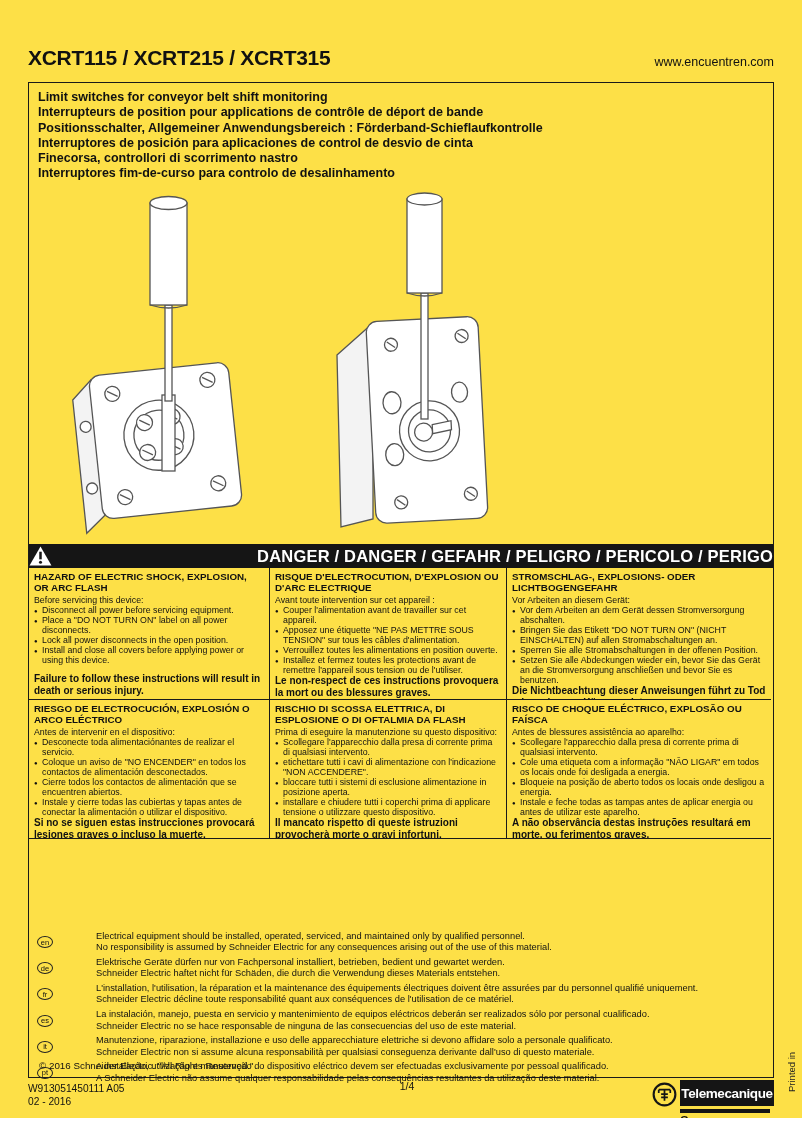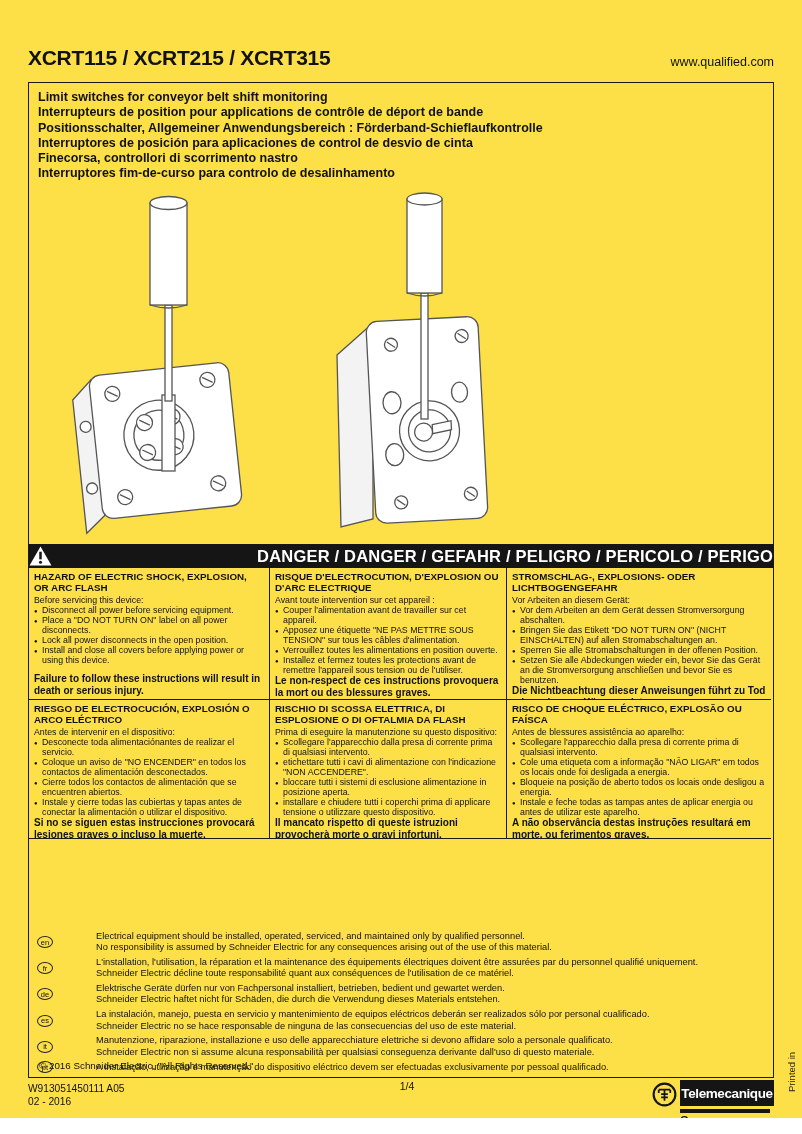--- a/index.html
+++ b/index.html
@@ -83,21 +83,21 @@
   svg .ln { fill:none; stroke:#555; stroke-width:1.3; }
   svg .fw { fill:#ffffff; stroke:#555; stroke-width:1.3; }
   svg .fg { fill:#f3f3f3; stroke:#555; stroke-width:1.3; }
 </style>
 </head>
 <body>
 
 <div class="page">
 
   <div class="doc-title">XCRT115 / XCRT215 / XCRT315</div>
-  <a class="website" href="#">www.qualified.com</a>
+  <a class="website" href="#">www.encuentren.com</a>
 
   <div class="main-box">
 
     <div class="titles">
       <div>Limit switches for conveyor belt shift monitoring</div>
       <div>Interrupteurs de position pour applications de contrôle de déport de bande</div>
       <div>Positionsschalter, Allgemeiner Anwendungsbereich : Förderband-Schieflaufkontrolle</div>
       <div>Interruptores de posición para aplicaciones de control de desvio de cinta</div>
       <div>Finecorsa, controllori di scorrimento nastro</div>
       <div>Interruptores fim-de-curso para controlo de desalinhamento</div>
@@ -239,51 +239,52 @@
 
     <div class="footnotes">
       <div class="footnote">
         <span class="lang-badge">en</span>
         <span class="fn-lines">
             <div>Electrical equipment should be installed, operated, serviced, and maintained only by qualified personnel.</div>
             <div>No responsibility is assumed by Schneider Electric for any consequences arising out of the use of this material.</div>
           </span>
       </div>
       <div class="footnote">
+        <span class="lang-badge">de</span>
+        <span class="fn-lines">
+            <div>Elektrische Geräte dürfen nur von Fachpersonal installiert, betrieben, bedient und gewartet werden.</div>
+            <div>Schneider Electric haftet nicht für Schäden, die durch die Verwendung dieses Materials entstehen.</div>
+          </span>
+      </div>
+      <div class="footnote">
         <span class="lang-badge">fr</span>
         <span class="fn-lines">
             <div>L'installation, l'utilisation, la réparation et la maintenance des équipements électriques doivent être assurées par du personnel qualifié uniquement.</div>
             <div>Schneider Electric décline toute responsabilité quant aux conséquences de l'utilisation de ce matériel.</div>
           </span>
       </div>
       <div class="footnote">
-        <span class="lang-badge">de</span>
-        <span class="fn-lines">
-            <div>Elektrische Geräte dürfen nur von Fachpersonal installiert, betrieben, bedient und gewartet werden.</div>
-            <div>Schneider Electric haftet nicht für Schäden, die durch die Verwendung dieses Materials entstehen.</div>
-          </span>
-      </div>
-      <div class="footnote">
         <span class="lang-badge">es</span>
         <span class="fn-lines">
             <div>La instalación, manejo, puesta en servicio y mantenimiento de equipos eléctricos deberán ser realizados sólo por personal cualificado.</div>
             <div>Schneider Electric no se hace responsable de ninguna de las consecuencias del uso de este material.</div>
           </span>
       </div>
       <div class="footnote">
         <span class="lang-badge">it</span>
         <span class="fn-lines">
             <div>Manutenzione, riparazione, installazione e uso delle apparecchiature elettriche si devono affidare solo a personale qualificato.</div>
             <div>Schneider Electric non si assume alcuna responsabilità per qualsiasi conseguenza derivante dall'uso di questo materiale.</div>
           </span>
       </div>
       <div class="footnote">
         <span class="lang-badge">pt</span>
         <span class="fn-lines">
             <div>A instalação, utilização e manutenção do dispositivo eléctrico devem ser efectuadas exclusivamente por pessoal qualificado.</div>
+            <div>A Schneider Electric não assume qualquer responsabilidade pelas consequências resultantes da utilização deste material.</div>
           </span>
       </div>
     </div>
 
     <div class="copyright">© 2016 Schneider Electric. "All Rights Reserved."</div>
   </div>
 
   <div class="doc-ref">
     <div>W913051450111 A05</div>
     <div>02 - 2016</div>

